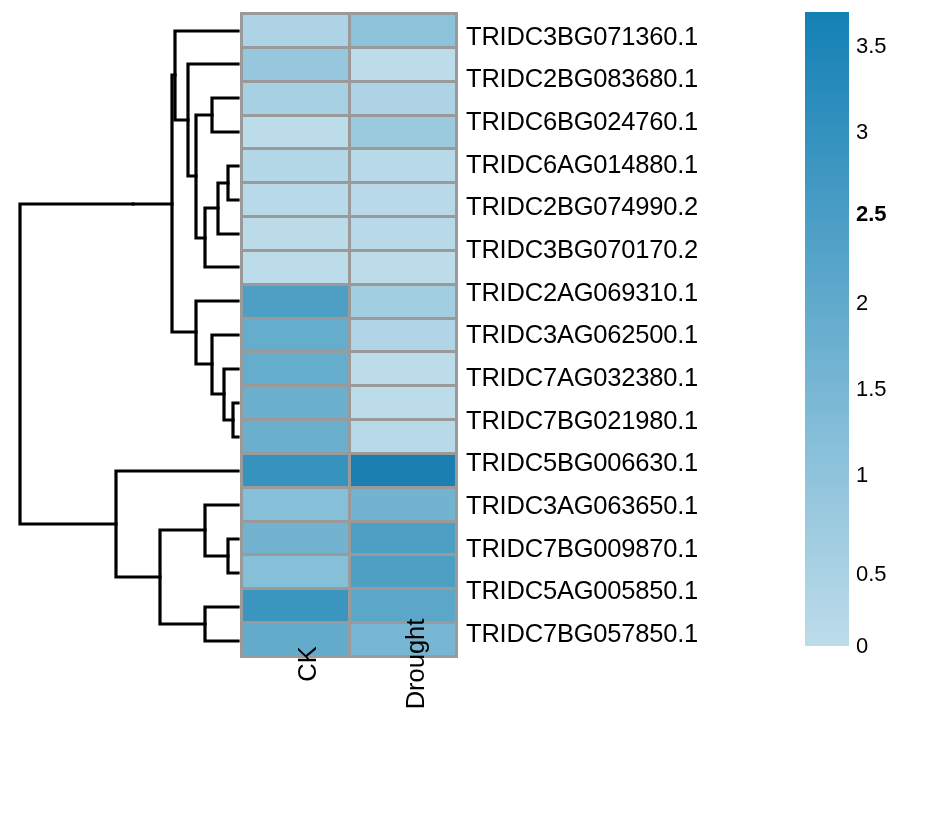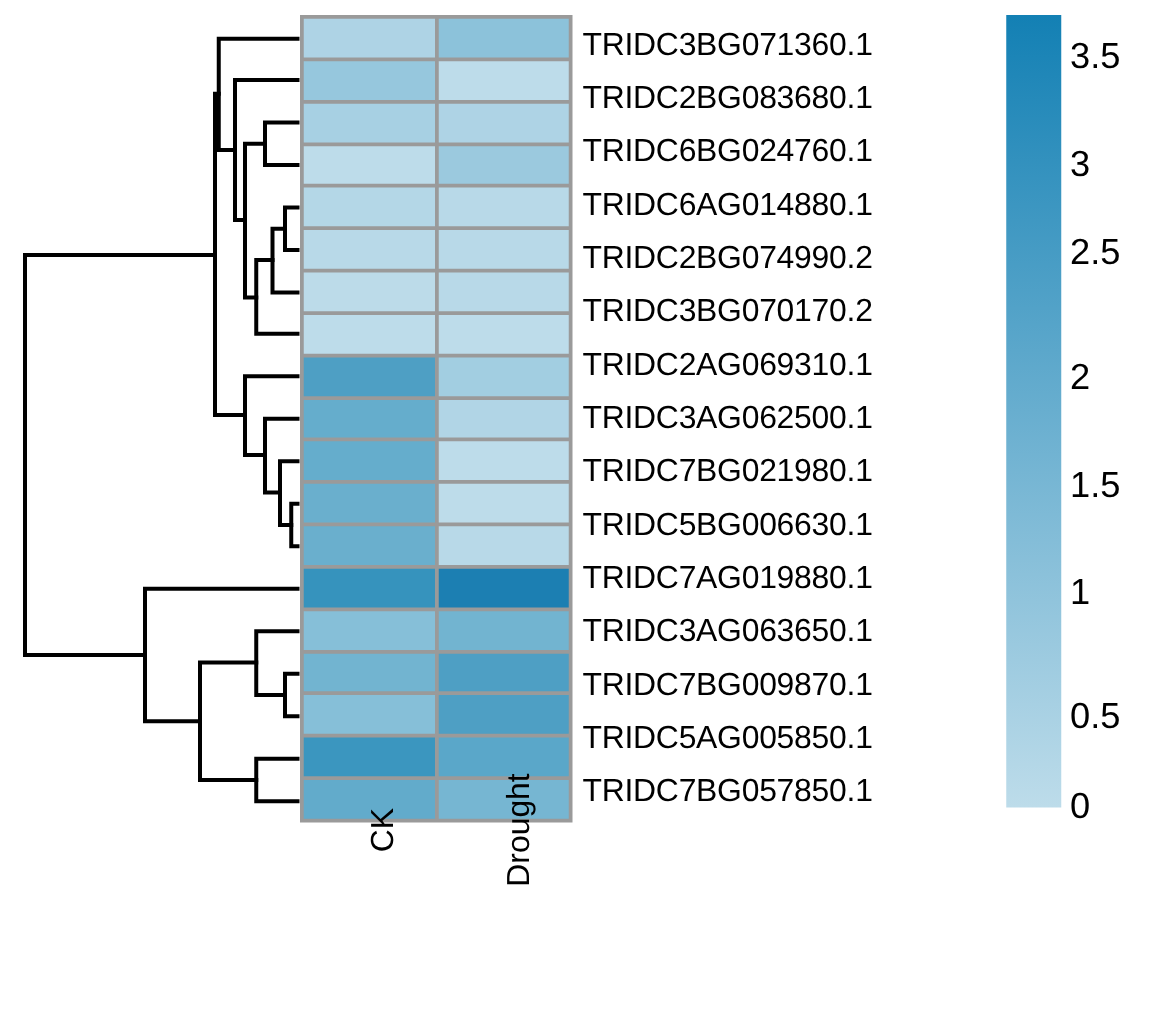--- a/index.html
+++ b/index.html
@@ -60,21 +60,21 @@
   
   #colorbar-wrap{position:absolute;left:800px;top:12px;width:130px;height:640px;}
   #colorbar-bar{
     position:absolute;left:5px;top:0;width:44px;height:634px;
   }
   #colorbar-ticks{
     position:absolute;left:56px;top:0;width:74px;height:634px;
   }
   .cbtick{
     position:absolute;left:0;
-    font-size:29px;color:#000;line-height:1;
+    font-size:22px;color:#000;line-height:1;
     transform:translateY(-50%);
     white-space:nowrap;
   }
 </style>
 </head>
 <body>
 
 <div id="root">
 
   <svg id="dendro" viewBox="0 0 245 665" preserveAspectRatio="none">
@@ -163,44 +163,44 @@
 
   <div id="rowlabels">
       <div class="rowlabel">TRIDC3BG071360.1</div>
       <div class="rowlabel">TRIDC2BG083680.1</div>
       <div class="rowlabel">TRIDC6BG024760.1</div>
       <div class="rowlabel">TRIDC6AG014880.1</div>
       <div class="rowlabel">TRIDC2BG074990.2</div>
       <div class="rowlabel">TRIDC3BG070170.2</div>
       <div class="rowlabel">TRIDC2AG069310.1</div>
       <div class="rowlabel">TRIDC3AG062500.1</div>
+      <div class="rowlabel">TRIDC7AG032380.1</div>
       <div class="rowlabel">TRIDC7BG021980.1</div>
       <div class="rowlabel">TRIDC5BG006630.1</div>
-      <div class="rowlabel">TRIDC7AG019880.1</div>
       <div class="rowlabel">TRIDC3AG063650.1</div>
       <div class="rowlabel">TRIDC7BG009870.1</div>
       <div class="rowlabel">TRIDC5AG005850.1</div>
       <div class="rowlabel">TRIDC7BG057850.1</div>
     </div>
 
   <div id="collabels">
     <div class="collabel-wrap">
       <span class="collabel">CK</span>
     </div>
     <div class="collabel-wrap">
       <span class="collabel">Drought</span>
     </div>
   </div>
 
   <div id="colorbar-wrap">
     <div id="colorbar-bar" style="background: linear-gradient(rgb(19, 128, 180) 0%, rgb(189, 220, 234) 100%);"></div>
     <div id="colorbar-ticks">
         <div class="cbtick" style="top: 34.2703px;">3.5</div>
         <div class="cbtick" style="top: 119.946px;">3</div>
-        <div class="cbtick" style="top: 191px;">2.5</div>
+        <div class="cbtick" style="top: 202px; font-weight: bold;">2.5</div>
         <div class="cbtick" style="top: 291.297px;">2</div>
         <div class="cbtick" style="top: 376.973px;">1.5</div>
         <div class="cbtick" style="top: 462.649px;">1</div>
         <div class="cbtick" style="top: 562px;">0.5</div>
         <div class="cbtick" style="top: 634px;">0</div>
       </div>
   </div>
 
 </div>
 

